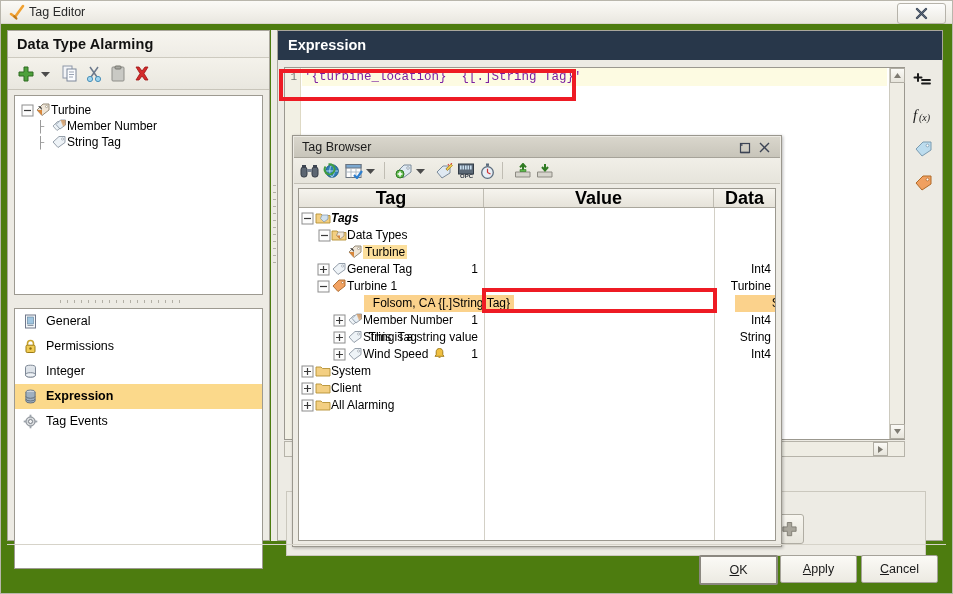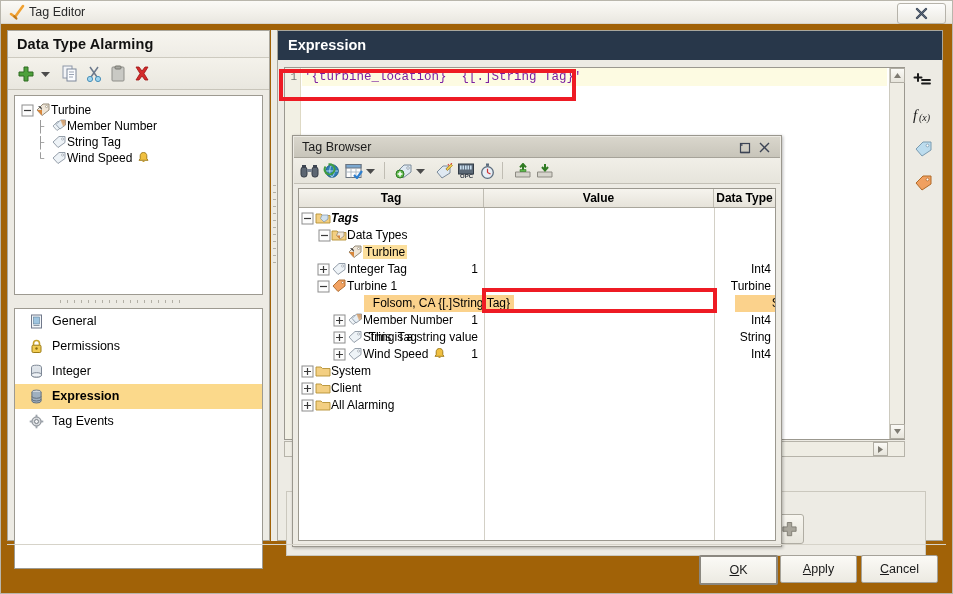--- a/index.html
+++ b/index.html
@@ -6,21 +6,21 @@
   body{
     width:953px;height:594px;overflow:hidden;
     font-family:"Liberation Sans",sans-serif;
     font-size:12px;color:#000;
     background:#eceae3;
     position:relative;
   }
   
   #app-window{
     position:absolute;left:0;top:0;width:953px;height:594px;
-    background:#a16207;
+    background:#4d7c0f;
     border:1px solid #b9b6ac;
     box-sizing:border-box;
   }
   #titlebar{
     position:absolute;left:0;top:0;width:951px;height:23px;
     background:linear-gradient(to bottom,#fbfaf7 0%,#f2f0ea 55%,#e9e7e0 100%);
     border-bottom:1px solid #d8d5cc;
     box-sizing:border-box;
   }
   #title-icon{
@@ -74,21 +74,21 @@
   .tree-row .lbl{display:inline-block;vertical-align:top;}
   .hl-label{background:#fcdf9c;padding:0 1px;}
   .ico{display:inline-block;width:16px;height:14px;vertical-align:top;position:relative;top:1px;}
 
   #dts-list{
     position:absolute;left:6px;top:277px;width:249px;height:261px;
     background:#fff;border:1px solid #9d9a91;
     box-sizing:border-box;overflow:hidden;
   }
   .nav-item{
-    height:25px;line-height:25px;padding-left:12px;font-size:12.5px;
+    height:25px;line-height:25px;padding-left:6px;font-size:12.5px;
     white-space:nowrap;cursor:pointer;display:flex;align-items:center;
   }
   .nav-item.sel{background:#fbd98b;font-weight:bold;}
   .nav-item .nico{width:18px;height:16px;margin-right:7px;display:inline-flex;align-items:center;justify-content:center;}
   
   #left-splitter{
     position:absolute;left:6px;top:266px;width:249px;height:9px;
     background:#edebe4;
   }
   #right-splitter{
@@ -193,21 +193,21 @@
   .tbsep{position:absolute;top:4px;width:1px;height:17px;background:#c0bdb3;}
   #tbw-grid{
     position:absolute;left:5px;top:52px;width:478px;height:353px;
     background:#fff;border:1px solid #9b988f;box-sizing:border-box;overflow:hidden;
   }
   #grid-head{
     position:absolute;left:0;top:0;width:476px;height:19px;
     background:linear-gradient(to bottom,#f6f4ee,#e6e3da);
     border-bottom:1px solid #a9a69c;box-sizing:border-box;
   }
-  .gh{position:absolute;top:0;height:18px;line-height:18px;text-align:center;font-weight:bold;font-size:12px;
+  .gh{position:absolute;top:0;height:18px;line-height:18px;text-align:center;font-weight:bold;font-size:18px;
       border-right:1px solid #bfbcb2;box-sizing:border-box;}
   #grid-body{position:absolute;left:0;top:19px;width:476px;height:333px;background:#fff;}
   .col-sep{position:absolute;top:0;width:1px;height:333px;background:#d3d0c6;}
   .grow{position:absolute;left:0;width:476px;height:17px;line-height:17px;white-space:nowrap;font-size:12px;}
   .grow .tagcell{position:absolute;left:0;top:0;}
   .grow .valcell{position:absolute;width:150px;text-align:right;padding-right:4px;box-sizing:border-box;}
   .grow .dtcell{position:absolute;width:72px;text-align:right;padding-right:4px;box-sizing:border-box;}
   .grow.sel .valcell,.grow.sel .dtcell{background:#fbd28c;}
   .hl-orange{background:#fcdf9c;padding:0 2px;}
 
@@ -304,27 +304,20 @@
           <div class="tree-row"><span style="display:inline-block;width:16px"></span><span style="display:inline-block;width:14px;color:#8d8d8d;font-family:'Liberation Mono',monospace">├</span><span class="ico"><svg width="16" height="14" viewBox="0 0 16 14">
                 <path d="M6.5 2.5 L11.5 2.5 L11.5 7.5 L6 11.5 L2 7 z" fill="#eef3f7" stroke="#8a94a0" stroke-width=".8"></path>
                 <path d="M9.5 1 L14.5 1 L14.5 6 L9 10 L5 5.5 z" fill="#e6eef5" stroke="#7f8b99" stroke-width=".8"></path>
                 <circle cx="12.6" cy="3" r=".9" fill="#fff" stroke="#7f8b99" stroke-width=".5"></circle>
                 <path d="M9.5 1 L14.5 1 L14.5 6 L12 7.5 z" fill="#d7883c" opacity=".6"></path>
               </svg></span><span class="lbl">Member Number</span></div>
           <div class="tree-row"><span style="display:inline-block;width:16px"></span><span style="display:inline-block;width:14px;color:#8d8d8d;font-family:'Liberation Mono',monospace">├</span><span class="ico"><svg width="16" height="14" viewBox="0 0 16 14">
                 <path d="M8 1.5 L14 1.5 L14 7.5 L7 12.5 L2 7 z" fill="#eef3f7" stroke="#8a94a0" stroke-width=".9"></path>
                 <circle cx="11.6" cy="4" r="1.1" fill="#fff" stroke="#8a94a0" stroke-width=".6"></circle>
               </svg></span><span class="lbl">String Tag</span></div>
-          <div class="tree-row"><span style="display:inline-block;width:16px"></span><span style="display:inline-block;width:14px;color:#8d8d8d;font-family:'Liberation Mono',monospace">└</span><span class="ico"><svg width="16" height="14" viewBox="0 0 16 14">
-                <path d="M8 1.5 L14 1.5 L14 7.5 L7 12.5 L2 7 z" fill="#eef3f7" stroke="#8a94a0" stroke-width=".9"></path>
-                <circle cx="11.6" cy="4" r="1.1" fill="#fff" stroke="#8a94a0" stroke-width=".6"></circle>
-              </svg></span><span class="lbl">Wind Speed</span><span class="ico" style="margin-left:5px"><svg width="13" height="13" viewBox="0 0 13 13">
-                <path d="M6.5 1.5 c2.2 0 3.3 1.4 3.3 3.2 l0 3 l1.2 1.6 l-9 0 l1.2 -1.6 l0 -3 c0 -1.8 1.1 -3.2 3.3 -3.2 z" fill="#f0c040" stroke="#9a7512" stroke-width=".9"></path>
-                <path d="M5.2 10 a1.4 1.4 0 0 0 2.6 0 z" fill="#c8971e"></path>
-              </svg></span></div>
         </div>
     </div>
 
     <div id="left-splitter">
       <div class="dots" style="left:46px;top:3px">
         <svg width="160" height="3" viewBox="0 0 160 3">
           <g fill="#b2afa5">
             <rect x="0" y="0" width="1" height="3"></rect>
               <rect x="7" y="0" width="1" height="3"></rect>
             <rect x="14" y="0" width="1" height="3"></rect>
@@ -650,21 +643,21 @@
               <span class="dtcell" style="left:404px"></span>
             </div>
             <div class="grow" style="top: 53px;">
               <span class="tagcell"><span style="display:inline-block;width:18px"></span><span style="display:inline-block;width:14px;vertical-align:top">
     <svg width="13" height="13" viewBox="0 0 13 13" style="vertical-align:top;margin-top:2px">
       <rect x="1" y="1" width="11" height="11" fill="#fdfdfd" stroke="#8d8d8d"></rect>
                     <path d="M3 6.5 h7 M6.5 3 v7" stroke="#3a3a3a" stroke-width="1.2"></path>
     </svg></span><span class="ico"><svg width="16" height="14" viewBox="0 0 16 14">
                     <path d="M8 1.5 L14 1.5 L14 7.5 L7 12.5 L2 7 z" fill="#eef3f7" stroke="#8a94a0" stroke-width=".9"></path>
                     <circle cx="11.6" cy="4" r="1.1" fill="#fff" stroke="#8a94a0" stroke-width=".6"></circle>
-                  </svg></span><span class="" style="">Integer Tag</span></span>
+                  </svg></span><span class="" style="">General Tag</span></span>
               <span class="valcell" style="left:33px">1</span>
               <span class="dtcell" style="left:404px">Int4</span>
             </div>
             <div class="grow" style="top: 70px;">
               <span class="tagcell"><span style="display:inline-block;width:18px"></span><span style="display:inline-block;width:14px;vertical-align:top">
     <svg width="13" height="13" viewBox="0 0 13 13" style="vertical-align:top;margin-top:2px">
       <rect x="1" y="1" width="11" height="11" fill="#fdfdfd" stroke="#8d8d8d"></rect>
                     <path d="M3 6.5 h7" stroke="#3a3a3a" stroke-width="1.2"></path>
     </svg></span><span class="ico"><svg width="16" height="14" viewBox="0 0 16 14">
                     <path d="M8 1 L14 1 L14 7 L7 12.5 L2 7 z" fill="#f2a262" stroke="#a8672a" stroke-width=".9"></path>

